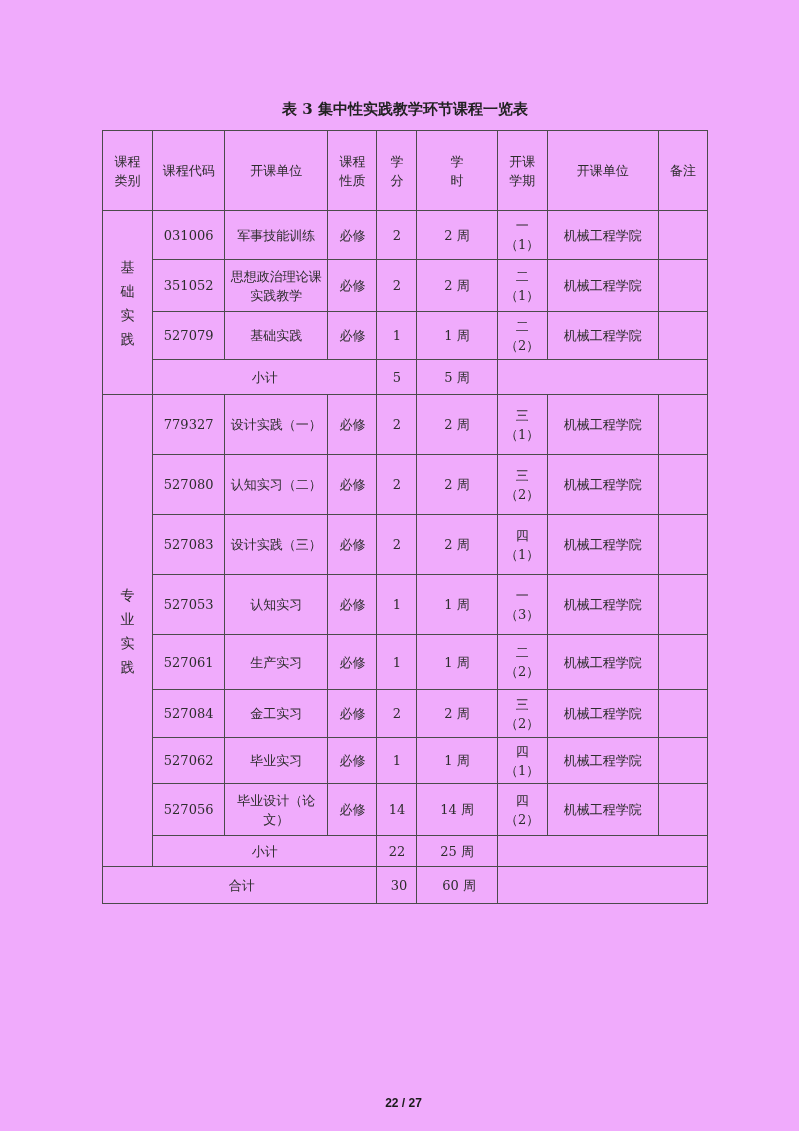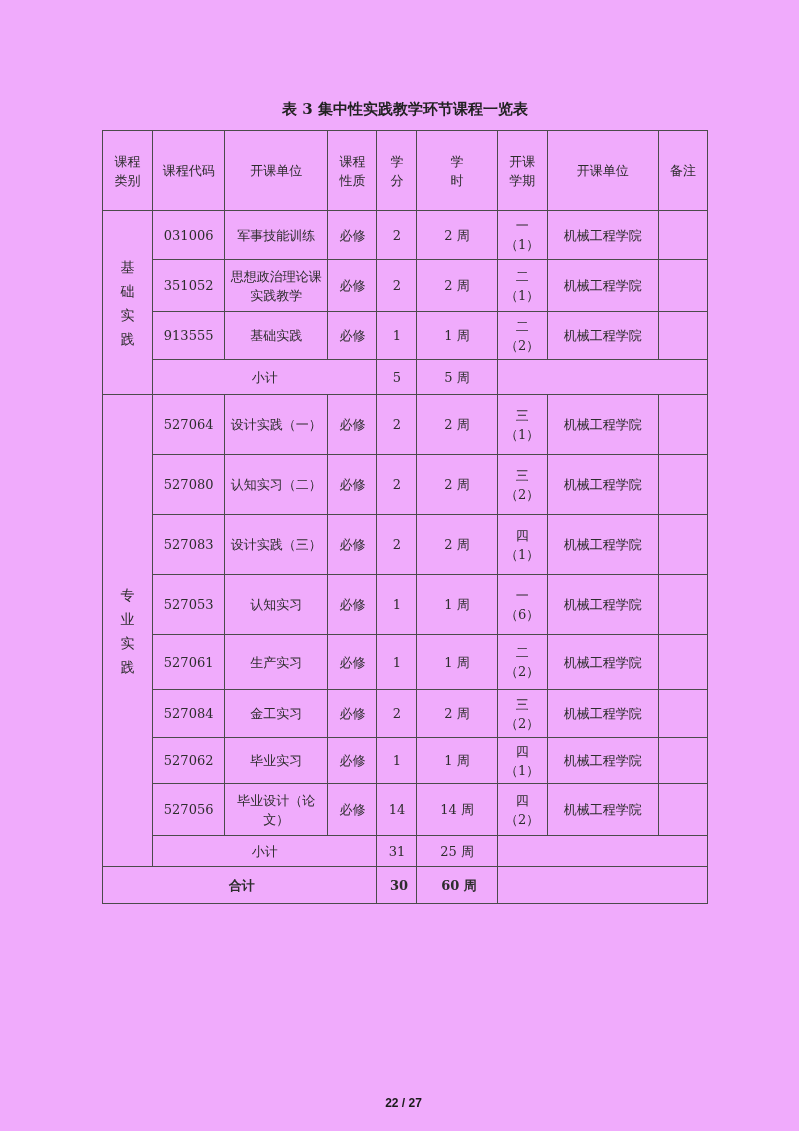--- a/index.html
+++ b/index.html
@@ -55,21 +55,21 @@
   .vert {
     display: inline-block;
     width: 1em;
     font-size: 14px;
     line-height: 24px;
     word-break: break-all;
     overflow-wrap: anywhere;
     text-align: center;
   }
   tr.row-total td {
-    font-weight: bold;
+    font-weight: normal;
     padding-left: 8px;
   }
   .page-number {
     position: absolute;
     left: 4px;
     top: 1096px;
     width: 100%;
     text-align: center;
     font-family: "Liberation Sans", "DejaVu Sans", sans-serif;
     font-size: 12px;
@@ -130,39 +130,39 @@
         <td>351052</td>
         <td class="name-cell">思想政治理论课实践教学</td>
         <td>必修</td>
         <td>2</td>
         <td>2 周</td>
         <td>二（1）</td>
         <td>机械工程学院</td>
         <td></td>
       </tr>
       <tr style="height:48px">
-        <td>913555</td>
+        <td>527079</td>
         <td class="name-cell">基础实践</td>
         <td>必修</td>
         <td>1</td>
         <td>1 周</td>
         <td>二（2）</td>
         <td>机械工程学院</td>
         <td></td>
       </tr>
       <tr style="height:35px">
         <td colspan="3">小计</td>
         <td>5</td>
         <td>5 周</td>
         <td colspan="3"></td>
       </tr>
 
       <tr style="height:60px">
         <td rowspan="9"><span class="vert">专业实践</span></td>
-        <td>527064</td>
+        <td>779327</td>
         <td class="name-cell">设计实践（一）</td>
         <td>必修</td>
         <td>2</td>
         <td>2 周</td>
         <td>三（1）</td>
         <td>机械工程学院</td>
         <td></td>
       </tr>
       <tr style="height:60px">
         <td>527080</td>
@@ -183,21 +183,21 @@
         <td>四（1）</td>
         <td>机械工程学院</td>
         <td></td>
       </tr>
       <tr style="height:60px">
         <td>527053</td>
         <td class="name-cell">认知实习</td>
         <td>必修</td>
         <td>1</td>
         <td>1 周</td>
-        <td>一（6）</td>
+        <td>一（3）</td>
         <td>机械工程学院</td>
         <td></td>
       </tr>
       <tr style="height:55px">
         <td>527061</td>
         <td class="name-cell">生产实习</td>
         <td>必修</td>
         <td>1</td>
         <td>1 周</td>
         <td>二（2）</td>
@@ -229,21 +229,21 @@
         <td class="name-cell">毕业设计（论文）</td>
         <td>必修</td>
         <td>14</td>
         <td>14 周</td>
         <td>四（2）</td>
         <td>机械工程学院</td>
         <td></td>
       </tr>
       <tr style="height:31px">
         <td colspan="3">小计</td>
-        <td>31</td>
+        <td>22</td>
         <td>25 周</td>
         <td colspan="3"></td>
       </tr>
 
       <tr style="height:37px" class="row-total">
         <td colspan="4">合计</td>
         <td>30</td>
         <td>60 周</td>
         <td colspan="3"></td>
       </tr>

